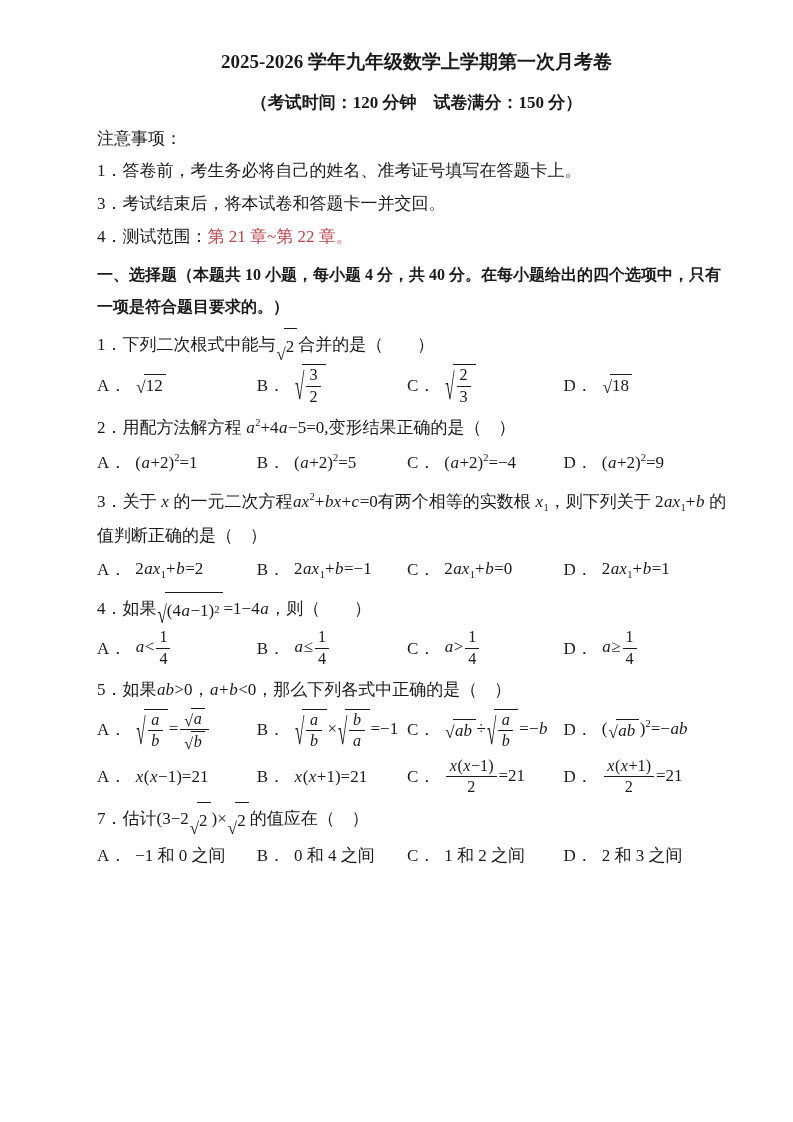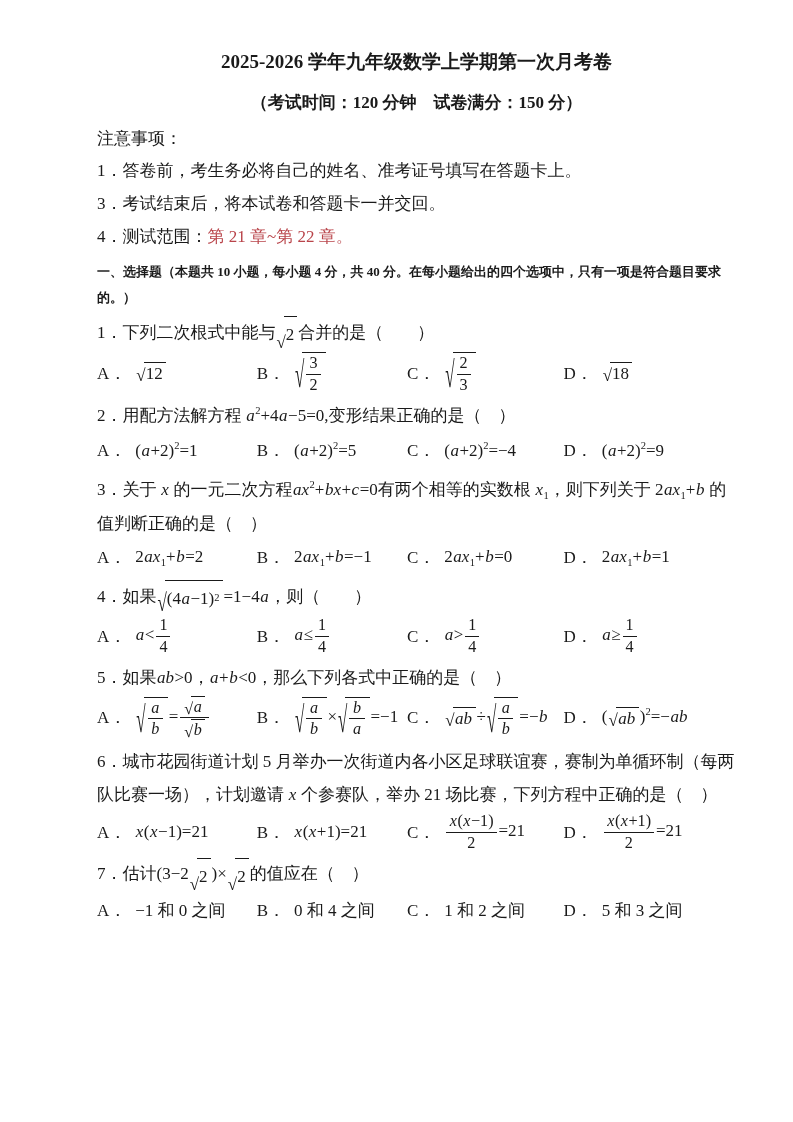--- a/index.html
+++ b/index.html
@@ -12,21 +12,21 @@
   }
   .page { position: absolute; inset: 0; padding: 50px 57px 0 57px; margin-left: 40px; }
 
   .title    { text-align: center; font-weight: bold; font-size: 19px; line-height: 1.25; }
   .subtitle { text-align: center; font-weight: bold; font-size: 17px; margin-top: 17px; }
 
   .notice-heading { font-size: 17px; margin-top: 9px; line-height: 1.85; }
   .notice-line    { font-size: 17px; line-height: 1.95; }
   .hl { color: var(--hl, #b9444a); }
 
-  .section-heading { font-weight: bold; font-size: 13px; line-height: 2.0; margin-top: 5px; }
+  .section-heading { font-weight: bold; font-size: 16px; line-height: 2.0; margin-top: 5px; }
 
   .question { margin-top: 5px; }
   .stem     { font-size: 17px; line-height: 1.95; }
   .options  { display: flex; align-items: center; margin-top: 1px; min-height: 34px; }
   .option   { font-size: 17px; display: flex; align-items: center; }
   .option:nth-child(1) { width: 25%; }
   .option:nth-child(2) { width: 23.5%; }
   .option:nth-child(3) { width: 24.5%; }
   .option:nth-child(4) { flex: 1; }
   .olabel   { margin-right: 9px; }
@@ -287,21 +287,20 @@
                   <span>√</span>
                 </span>
                 <span class="rc">
                   <i>ab</i>
                 </span>
               </span>)<sup>2</sup>=−<i>ab</i></span>
           </div>
         </div>
       </div>
       <div class="question">
-        <div class="stem">6．城市花园街道计划 5 月举办一次街道内各小区足球联谊赛，赛制为单循环制（每两队比赛一场），计划邀请 <i>x</i> 个参赛队，举办 21 场比赛，下列方程中正确的是（　）</div>
         <div class="options">
           <div class="option">
             <span class="olabel">A．</span>
             <span><i>x</i>(<i>x</i>−1)=21</span>
           </div>
           <div class="option">
             <span class="olabel">B．</span>
             <span><i>x</i>(<i>x</i>+1)=21</span>
           </div>
           <div class="option">
@@ -340,18 +339,18 @@
           <div class="option">
             <span class="olabel">B．</span>
             <span>0 和 4 之间</span>
           </div>
           <div class="option">
             <span class="olabel">C．</span>
             <span>1 和 2 之间</span>
           </div>
           <div class="option">
             <span class="olabel">D．</span>
-            <span>5 和 3 之间</span>
+            <span>2 和 3 之间</span>
           </div>
         </div>
       </div>
     </div>
 </div>
 
 </body></html>

